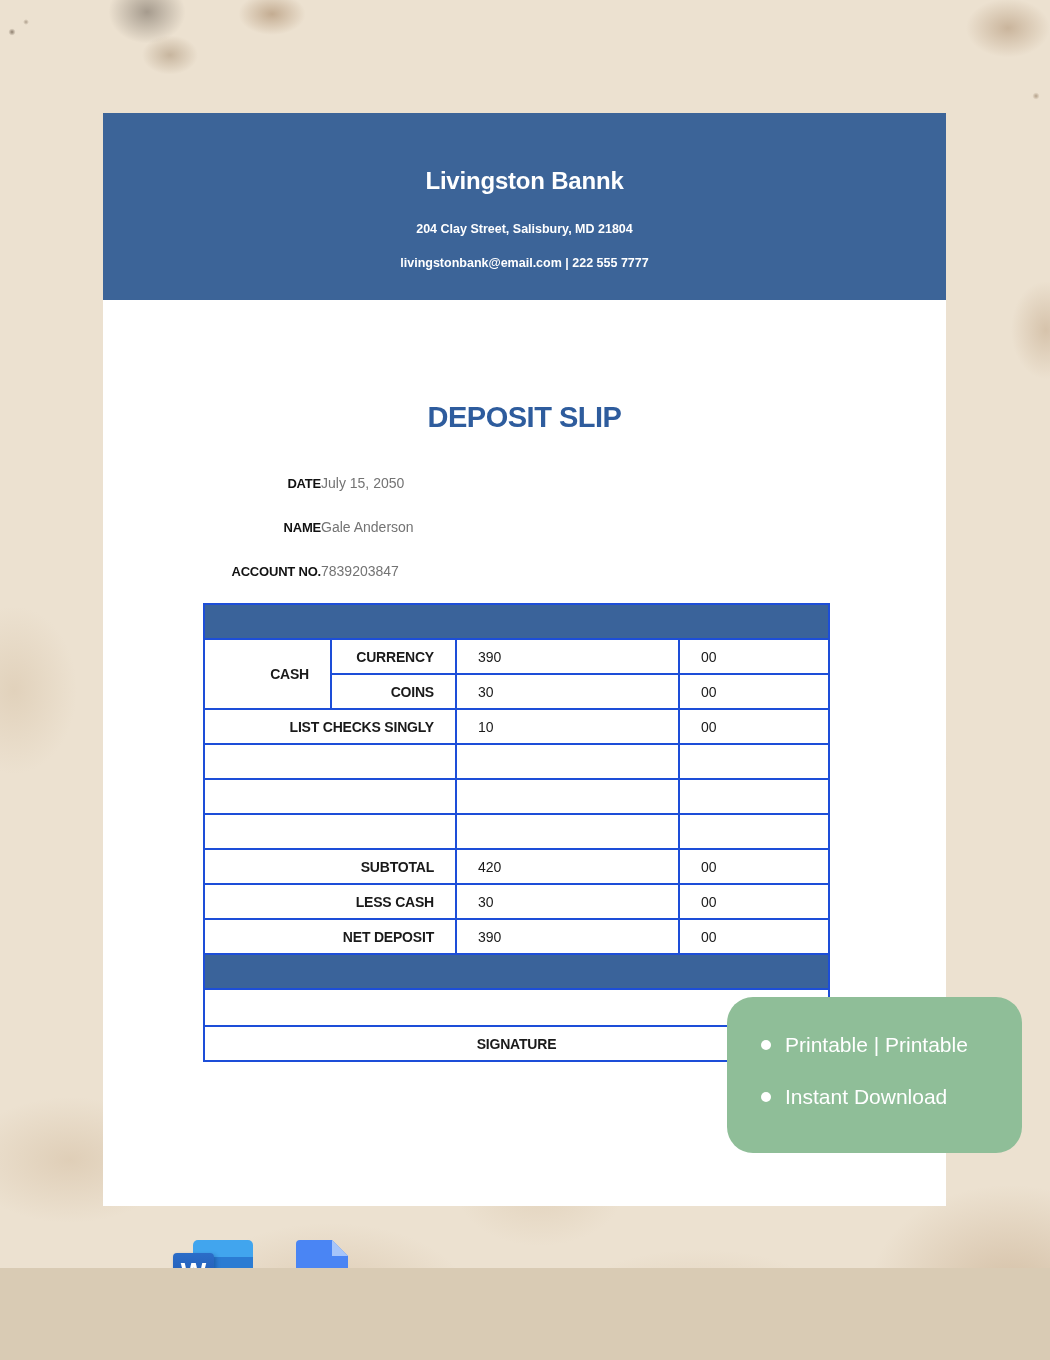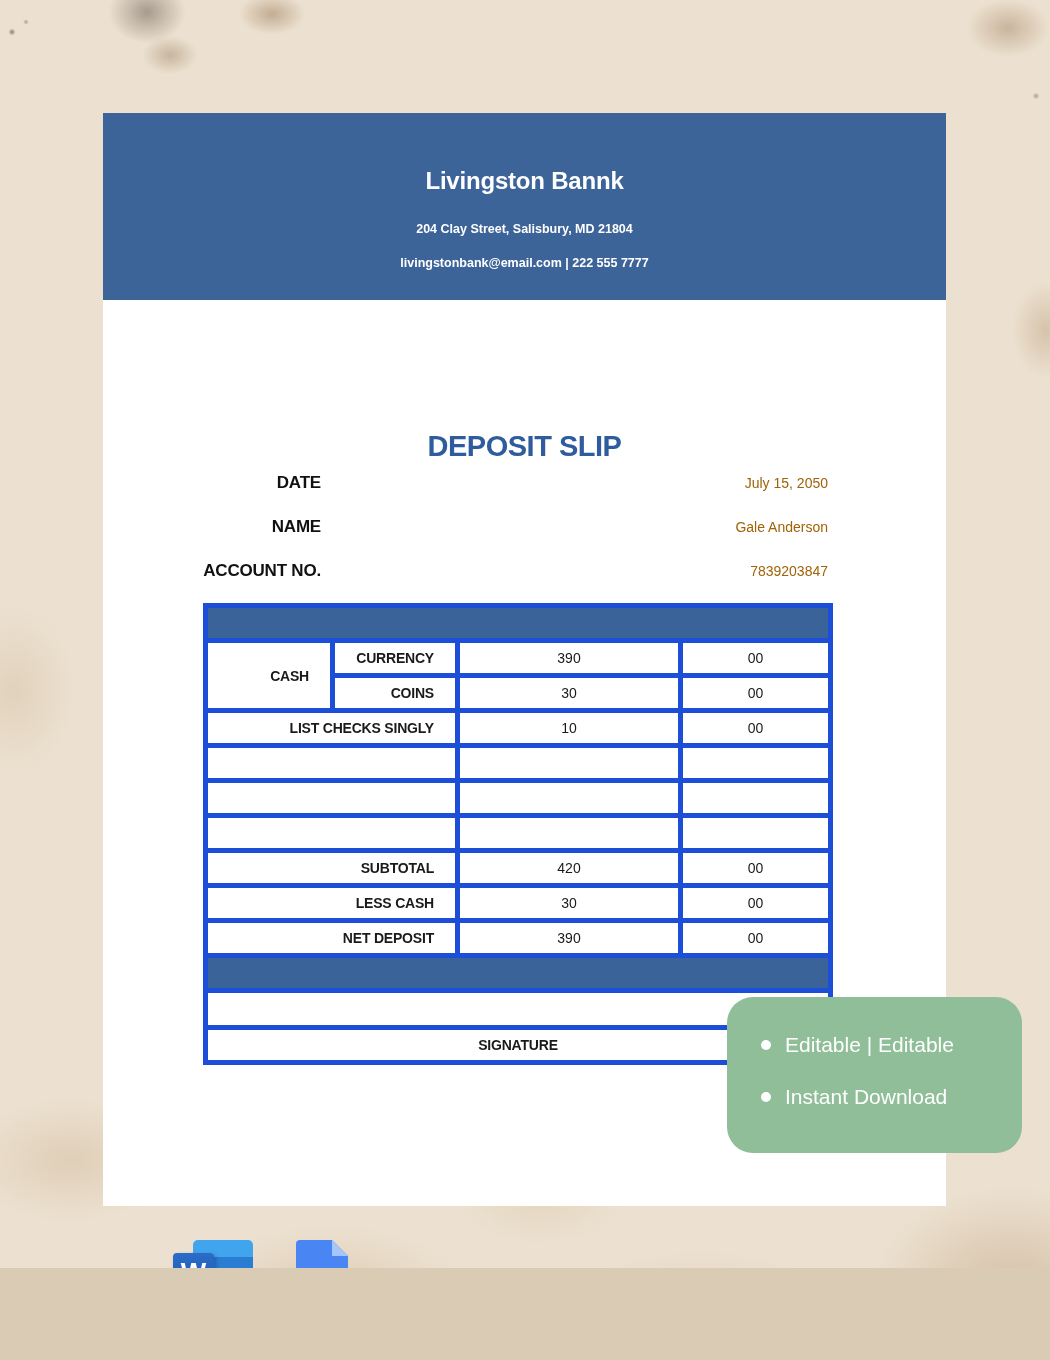--- a/index.html
+++ b/index.html
@@ -28,35 +28,35 @@
   }
 
   
   .page { position:absolute; left:103px; top:113px; width:843px; height:1093px; background:#ffffff; z-index:1; }
 
   .band { position:absolute; left:0; top:0; width:100%; height:187px; background:#3c6498; color:#ffffff; text-align:center; }
   .bank-name { padding-top:54px; font-size:24px; font-weight:700; letter-spacing:-0.2px; }
   .bank-address { margin-top:27px; font-size:12.5px; font-weight:700; }
   .bank-contact { margin-top:20px; font-size:12.5px; font-weight:700; }
 
-  .doc-title { position:absolute; left:0; top:316px; width:100%; margin:0; text-align:center;
+  .doc-title { position:absolute; left:0; top:287px; width:100%; margin:0; text-align:center;
                font-size:29px; line-height:34px; font-weight:700; letter-spacing:-0.5px; color:#2e5c9d; }
 
   .fields { position:absolute; left:100px; top:348px; width:625px; }
   .field-row { display:flex; align-items:center; height:44px; }
-  .field-label { width:118px; text-align:right; font-weight:700; font-size:17px; color:#111111; letter-spacing:-0.2px; }
-  .field-value { flex:1; text-align:right; font-size:14px; color:#a16207; }
+  .field-label { width:118px; text-align:right; font-weight:700; font-size:13px; color:#111111; letter-spacing:-0.2px; }
+  .field-value { flex:1; text-align:left; font-size:14px; color:#737373; }
 
   table.deposit { position:absolute; left:100px; top:490px; width:625px; border-collapse:collapse; table-layout:fixed; }
-  table.deposit td { border:5px solid #1d4ed8; height:35px; padding:0 21px; font-size:14px; color:#1a1a1a; overflow:hidden; }
+  table.deposit td { border:2px solid #1d4ed8; height:35px; padding:0 21px; font-size:14px; color:#1a1a1a; overflow:hidden; }
   td.blue-bar { background:#3a639a; height:29px; }
   td.blue-bar2 { background:#3a639a; height:31px; }
   td.cash-cell { text-align:right; font-weight:700; font-size:13.5px; letter-spacing:-0.2px; }
   td.lbl { text-align:right; font-weight:700; font-size:13.5px; letter-spacing:-0.2px; }
-  td.val { text-align:center; }
+  td.val { }
   tr.gap-row td { height:37px; }
   td.sig-cell { height:36px; text-align:center; font-weight:700; font-size:13.5px; letter-spacing:-0.2px; }
 
   
   .badge { position:absolute; left:727px; top:997px; width:295px; height:156px; background:#8fbe98;
            border-radius:26px; z-index:5; color:#ffffff; padding:34px 0 0 34px; font-size:21px; }
   .badge-line { display:flex; align-items:center; height:28px; margin-bottom:24px; white-space:nowrap; }
   .bullet { display:inline-block; width:10px; height:10px; border-radius:50%; background:#ffffff; margin-right:14px; flex:0 0 auto; }
 
   
@@ -176,21 +176,21 @@
       <tr>
         <td class="sig-cell" colspan="4">SIGNATURE</td>
       </tr>
     </tbody>
       </table>
   </div>
 
   <div class="badge">
     <div class="badge-line">
       <span class="bullet"></span>
-      <span>Editable | Editable</span>
+      <span>Printable | Printable</span>
     </div>
     <div class="badge-line">
       <span class="bullet"></span>
       <span>Instant Download</span>
     </div>
   </div>
 
   <div class="formats">
     <div class="word-icon">
       <div class="word-doc">

